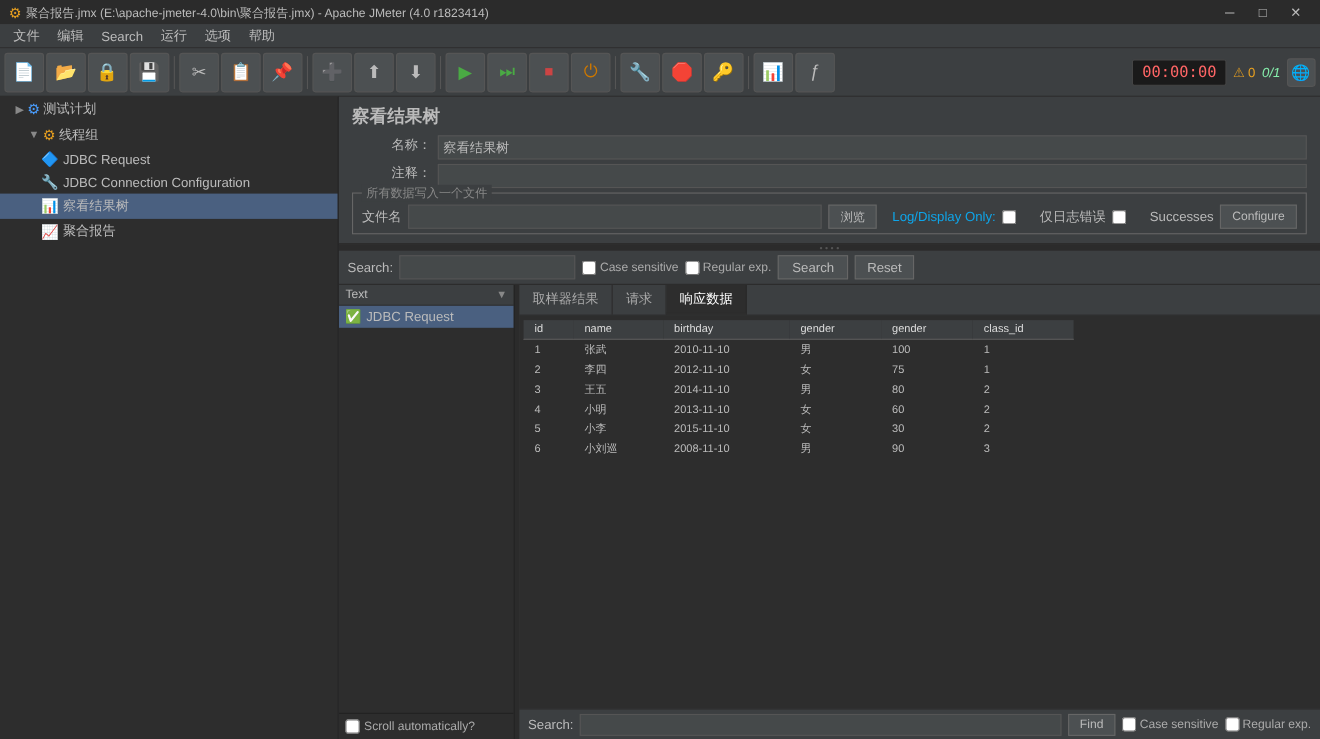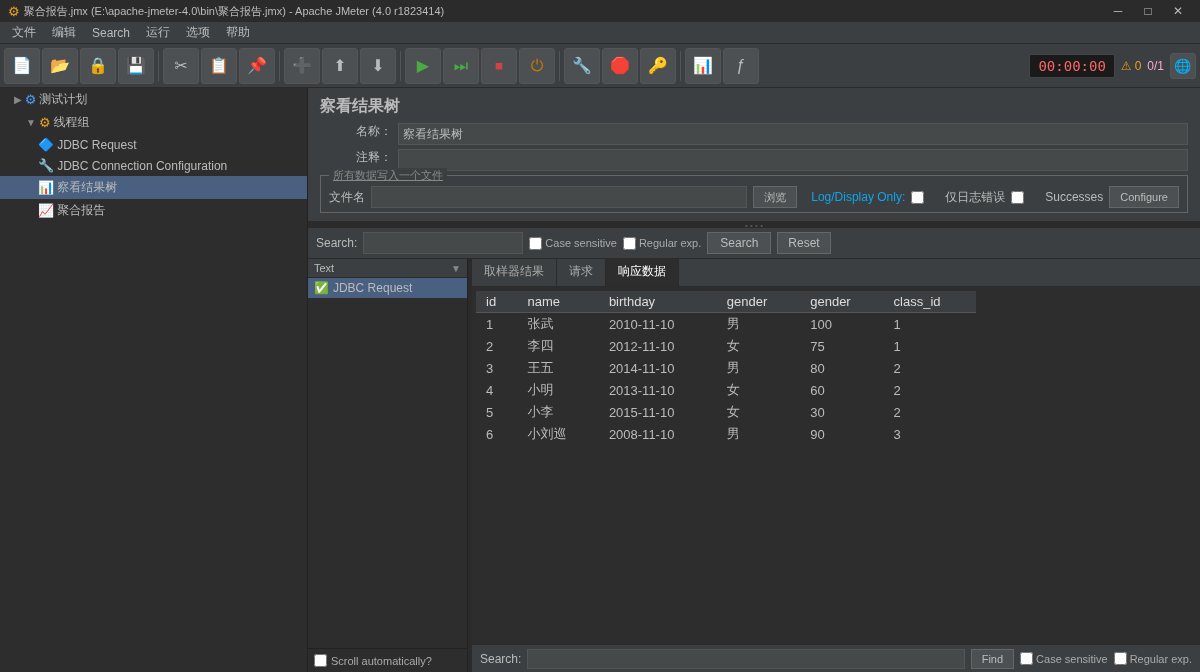--- a/index.html
+++ b/index.html
@@ -84,21 +84,21 @@
       font-size: 14px;
       padding: 3px 8px;
       border: 1px solid #444;
       border-radius: 2px;
     }
     .warning-badge {
       display: flex; align-items: center; gap: 3px;
       color: #e8a020; font-size: 12px;
     }
     .counter-display {
-      color: #f9a8d4; font-size: 12px;
+      color: #86efac; font-size: 12px; font-style: italic;
     }
     .global-btn {
       width: 26px; height: 26px;
       background: #4c5052;
       border: 1px solid #555;
       border-radius: 3px;
       cursor: pointer;
       display: flex; align-items: center; justify-content: center;
       color: #bbbbbb; font-size: 14px;
     }
@@ -180,21 +180,20 @@
       margin-bottom: 4px;
       position: relative;
     }
     .file-section-legend {
       position: absolute;
       top: -8px; left: 8px;
       background: #3c3f41;
       padding: 0 4px;
       font-size: 11px;
       color: #888;
-      text-decoration: underline;
     }
     .file-row {
       display: flex; align-items: center; gap: 6px;
       margin-top: 2px;
     }
     .file-label { color: #bbbbbb; min-width: 36px; }
     .file-input {
       flex: 1;
       background: #45494a;
       border: 1px solid #555;
@@ -327,21 +326,21 @@
       color: #ffffff;
       border-bottom: 2px solid #2d2d2d;
     }
     .response-content {
       flex: 1;
       overflow: auto;
       padding: 4px;
     }
     .data-table {
       border-collapse: collapse;
-      font-size: 13px;
+      font-size: 10px;
       color: #bbbbbb;
       min-width: 500px;
     }
     .data-table th {
       background: #3c3f41;
       padding: 3px 10px;
       text-align: left;
       font-weight: normal;
       border-bottom: 1px solid #555;
       color: #dddddd;

